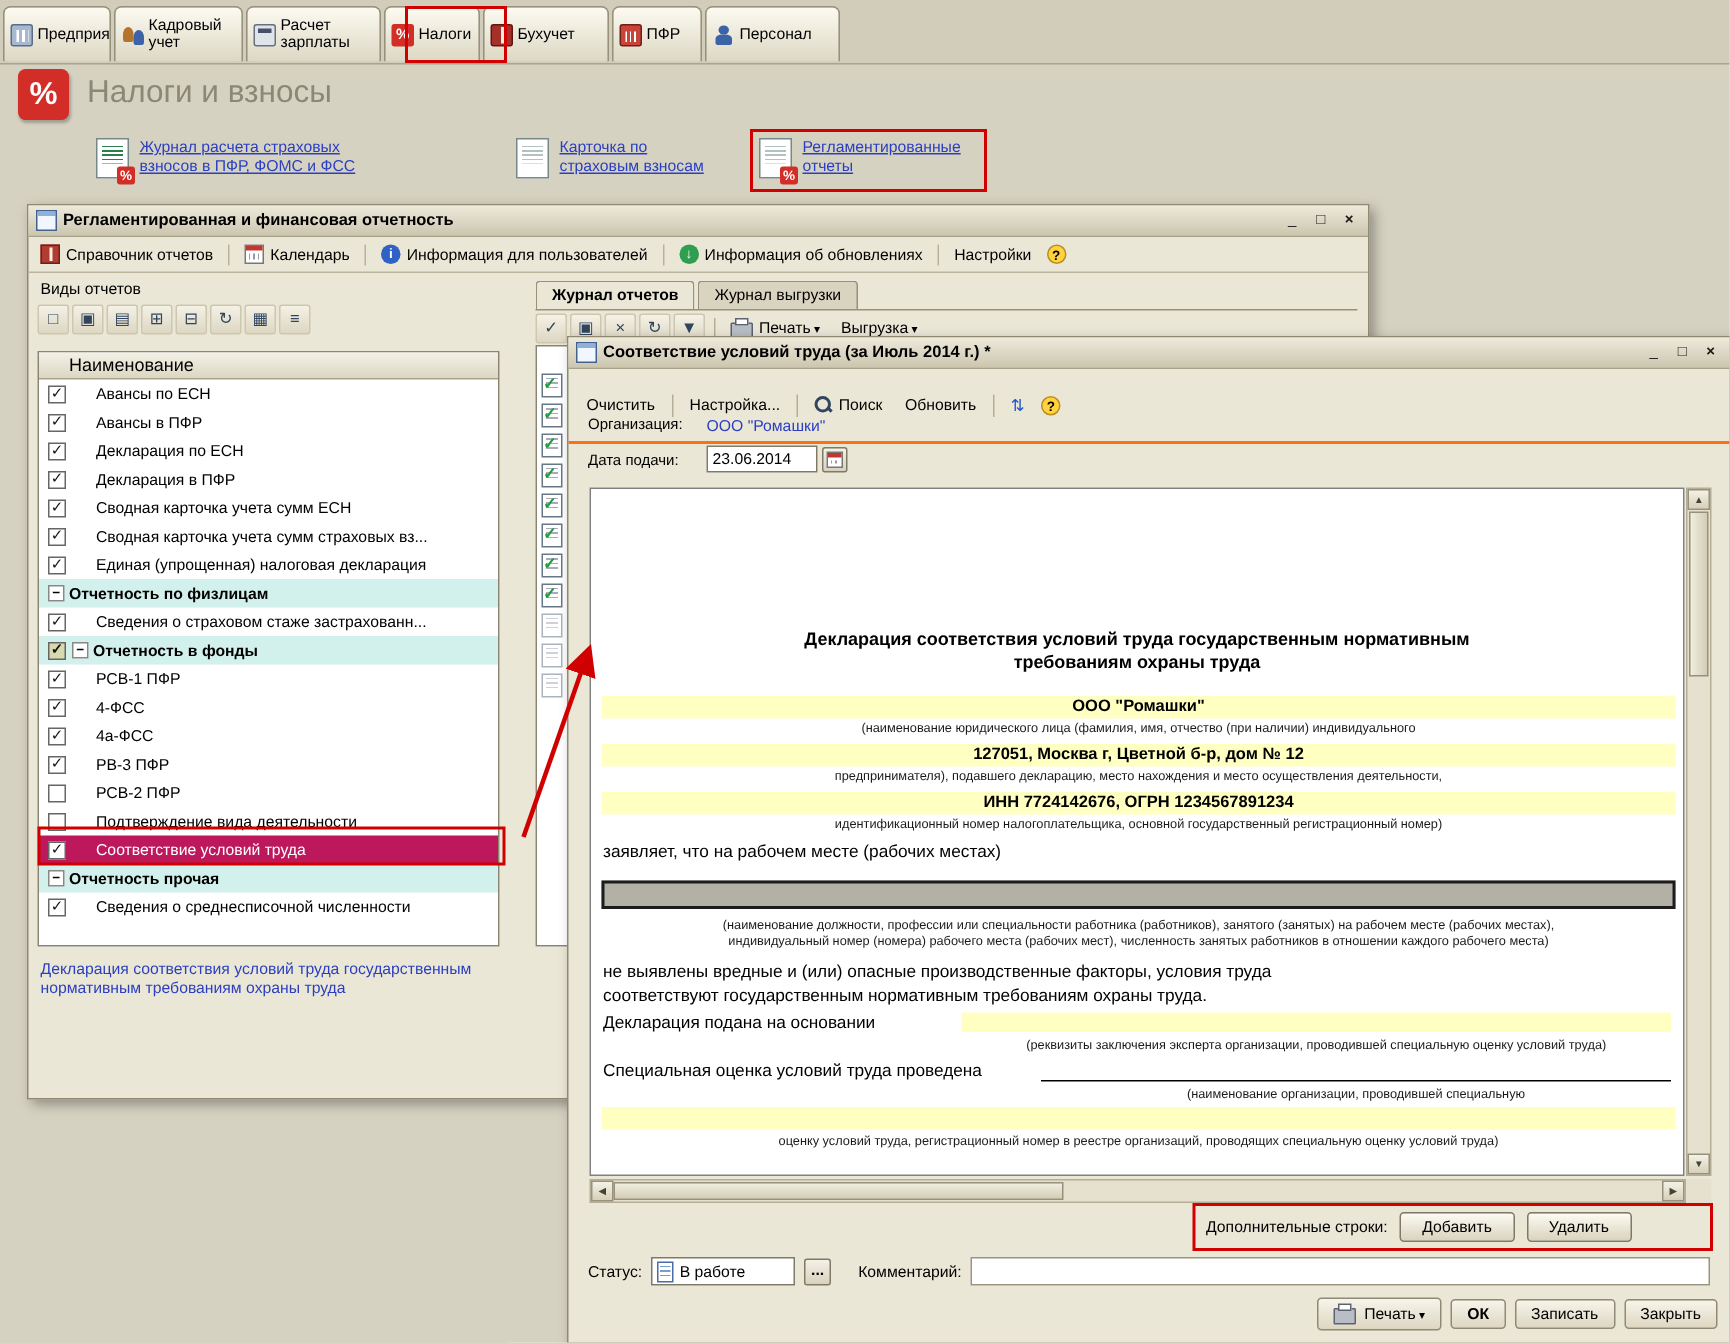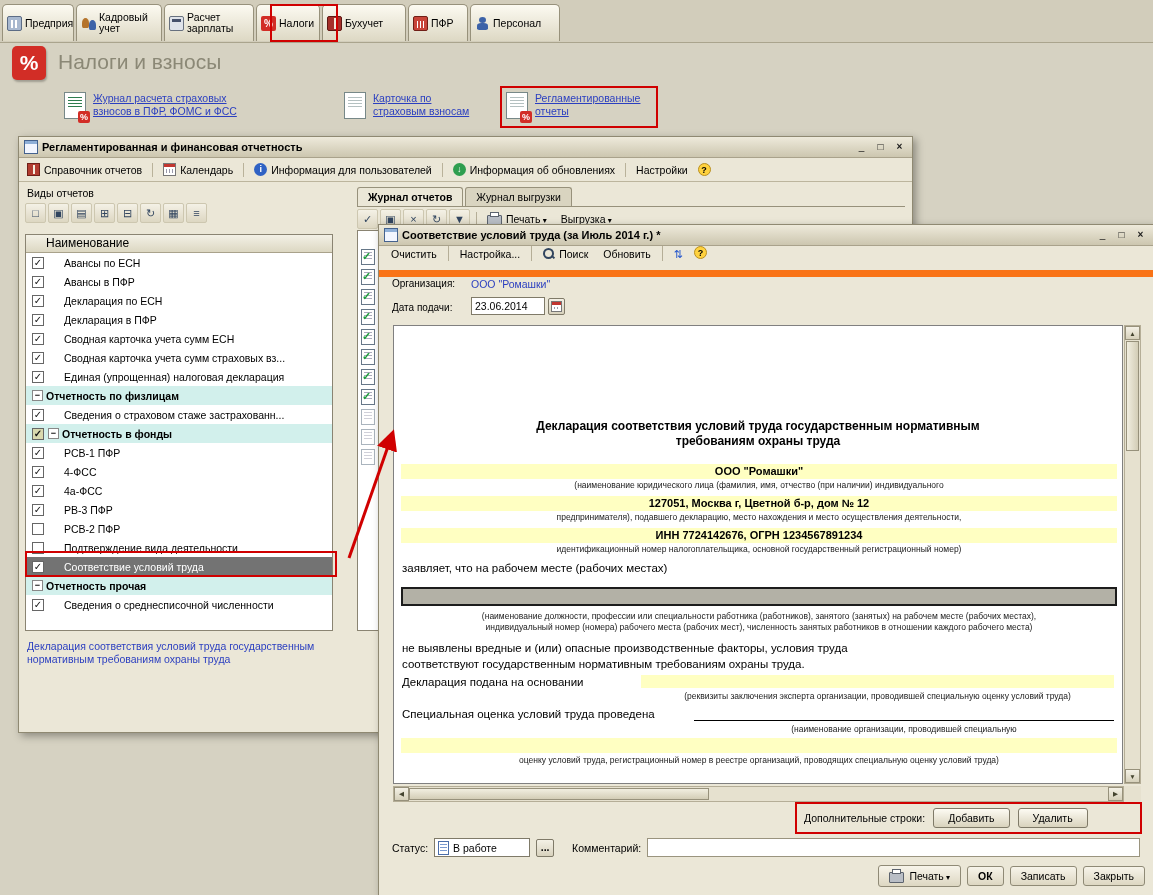--- a/index.html
+++ b/index.html
@@ -81,21 +81,21 @@
   .bw-caption{position:absolute;left:8px;top:50px;font-size:10.5px}
   .bw-tools{position:absolute;left:6px;top:66px;display:flex;gap:2px}
   .tbi{width:19px;height:18px;display:flex;align-items:center;justify-content:center;border:1px solid #cdc7b0;
        background:linear-gradient(#f4f1e6,#ddd7c2);border-radius:2px;cursor:default}
   .tbi i{font-style:normal;font-size:11px;color:#31455f;line-height:1}
   .rlist{position:absolute;left:6px;top:97px;width:308px;height:397px;background:#fff;border:1px solid #8a8472;box-sizing:border-box}
   .lheader{height:17px;background:linear-gradient(#f3f1e6,#dcd7c2);border-bottom:1px solid #a9a28b;
        font-size:12px;line-height:17px;padding-left:20px}
   .rrow{display:flex;align-items:center;height:19px;padding-left:6px;font-size:10.5px;white-space:nowrap;overflow:hidden;cursor:default}
   .rrow.group{background:#d2f0ec;font-weight:bold}
-  .rrow.selected{background:#737373}
+  .rrow.selected{background:#be185d}
   .rrow.selected .rlabel{color:#fff}
   .cb{width:12px;height:12px;border:1px solid #666;background:#fff;box-sizing:border-box;flex:0 0 auto;
       font-size:10px;line-height:10px;text-align:center}
   .cb.checked::before{content:"✓";color:#111}
   .cb.mixed{background:#d9d9ae}
   .exp{width:11px;height:11px;border:1px solid #888;background:#fff;box-sizing:border-box;flex:0 0 auto;
       font-size:9px;line-height:8px;text-align:center;margin-left:0}
   .exp::before{content:"−"}
   .cb + .exp{margin-left:4px}
   .rrow .rlabel{margin-left:20px}
@@ -115,21 +115,21 @@
   .jicons{position:absolute;left:3px;top:18px;display:flex;flex-direction:column;gap:4px}
   .jdoc{width:12px;height:14px;background:#fff;border:1px solid #678;position:relative}
   .jdoc::before{content:"";position:absolute;left:2px;right:2px;top:2px;height:8px;
        background:repeating-linear-gradient(#aab 0 1px,rgba(0,0,0,0) 1px 3px)}
   .jdoc::after{content:"✓";position:absolute;left:0;top:0;color:#1f9e3e;font-size:11px;font-weight:bold;line-height:13px}
   .jdoc.dim{opacity:.55}
   .jdoc.dim::after{content:""}
 
   
   #front-window{left:378px;top:224px;width:774px;height:670px;z-index:20}
-  .fw-toolbar{height:24px;display:flex;align-items:flex-start;gap:7px;padding:0 8px;border-bottom:7px solid #f97316;font-size:10.5px}
+  .fw-toolbar{height:24px;display:flex;align-items:center;gap:7px;padding:12px 8px;border-bottom:2px solid #f97316;font-size:10.5px}
   .fbtn{display:flex;align-items:center;gap:4px;padding:2px 4px;cursor:default}
   .mag{width:12px;height:12px;position:relative;display:inline-block}
   .mag::before{content:"";position:absolute;left:0;top:0;width:7px;height:7px;border:2px solid #31455f;border-radius:50%}
   .mag::after{content:"";position:absolute;left:8px;top:8px;width:4px;height:2px;background:#31455f;transform:rotate(45deg)}
   .sorticon{color:#2255cc;font-size:11px}
   .sorticon::before{content:"⇅"}
   .fw-label{position:absolute;font-size:10px}
   .fw-value-link{position:absolute;font-size:10.5px;color:#2b3fc0}
   .inputbox{position:absolute;background:#fff;border:1px solid #7f7a68;box-sizing:border-box;
        font-size:10.5px;display:flex;align-items:center;padding:0 3px}

